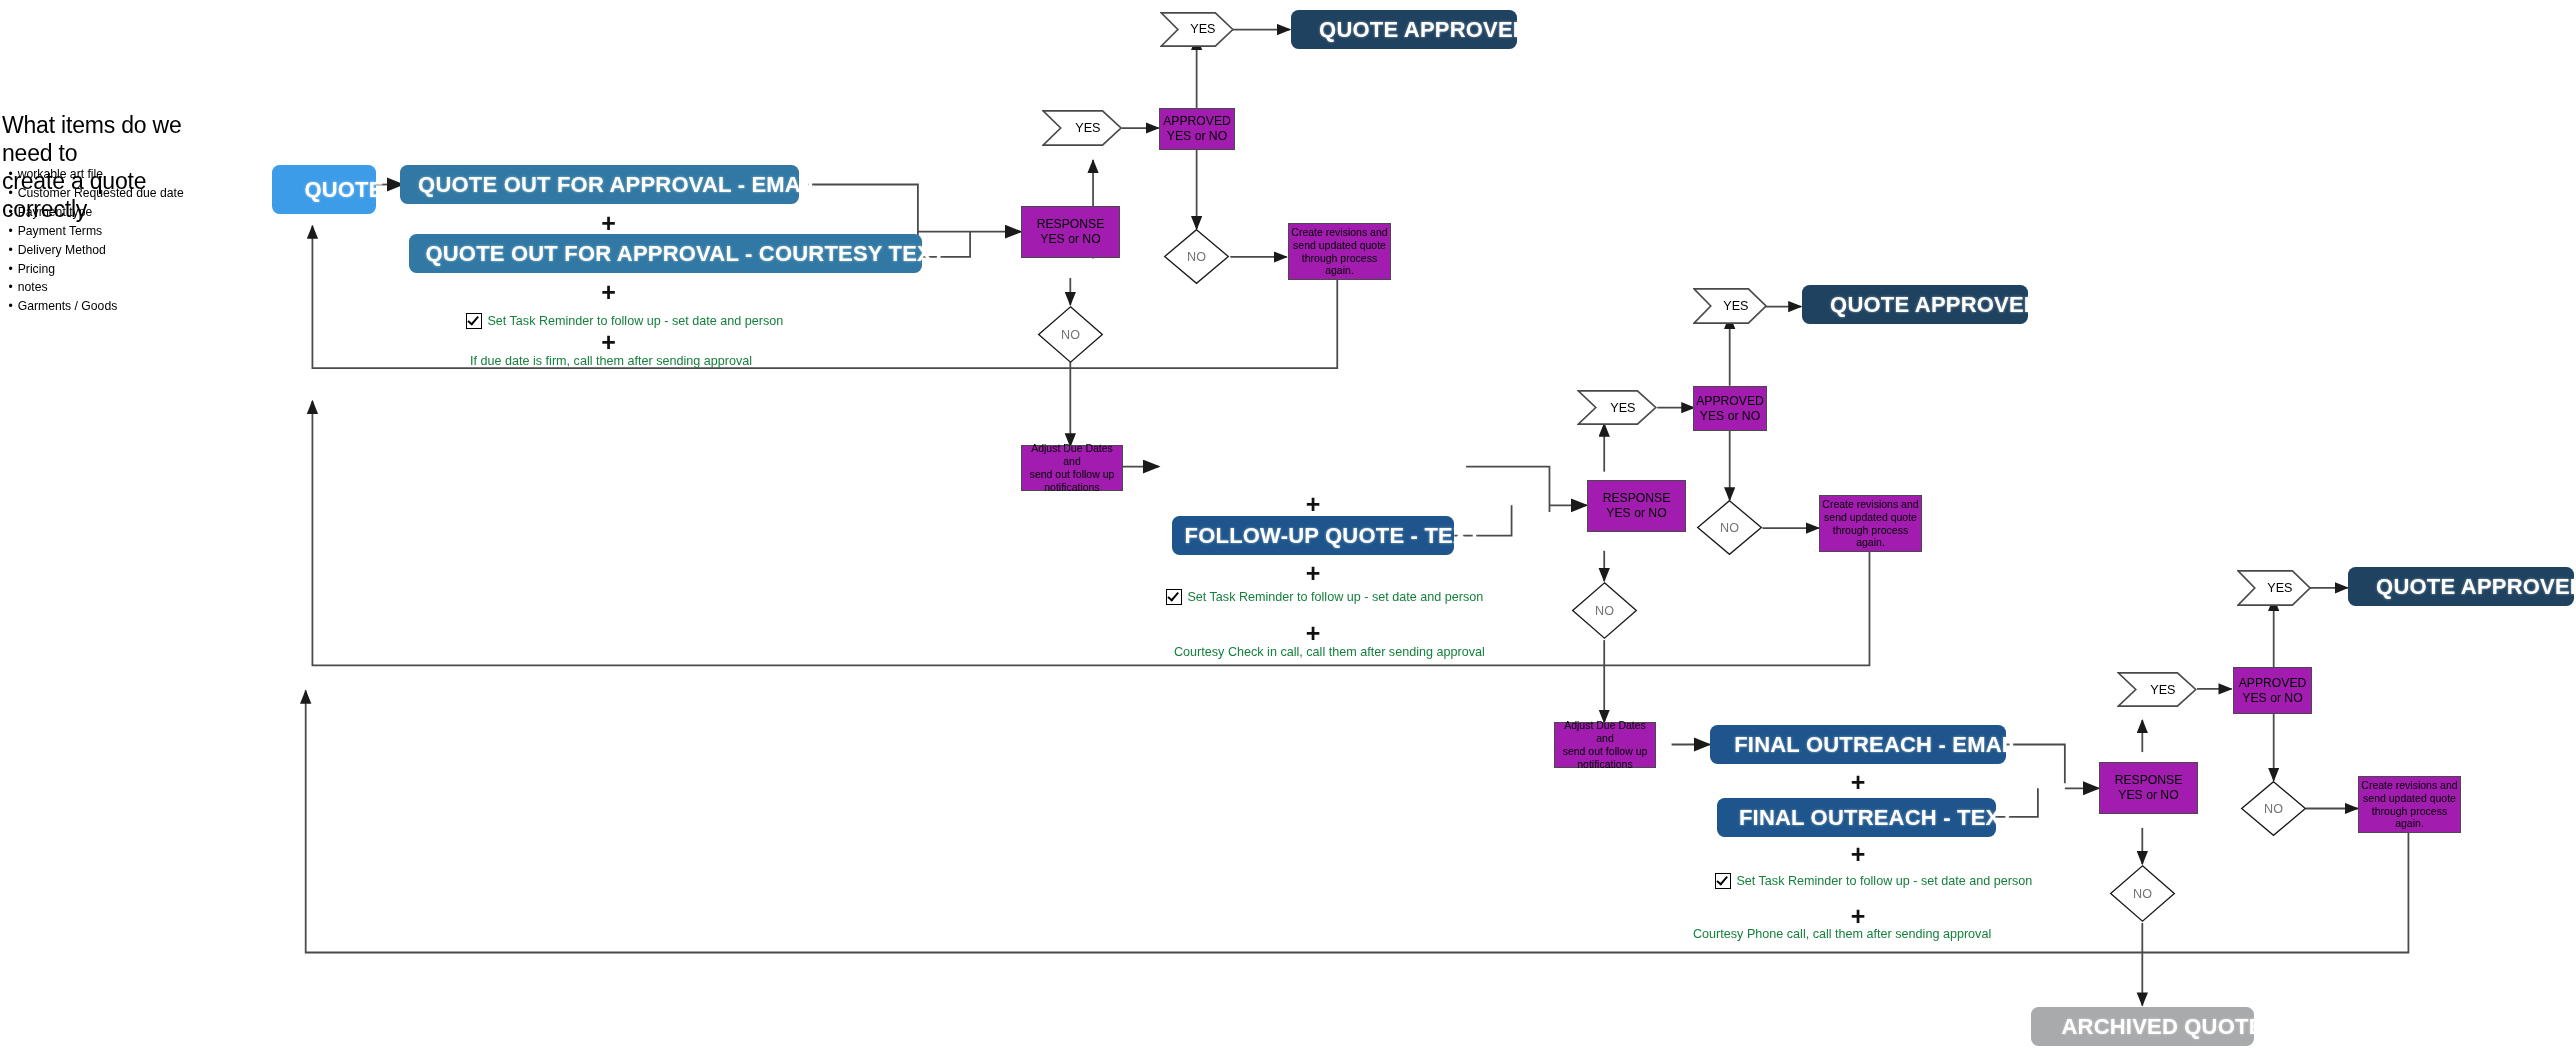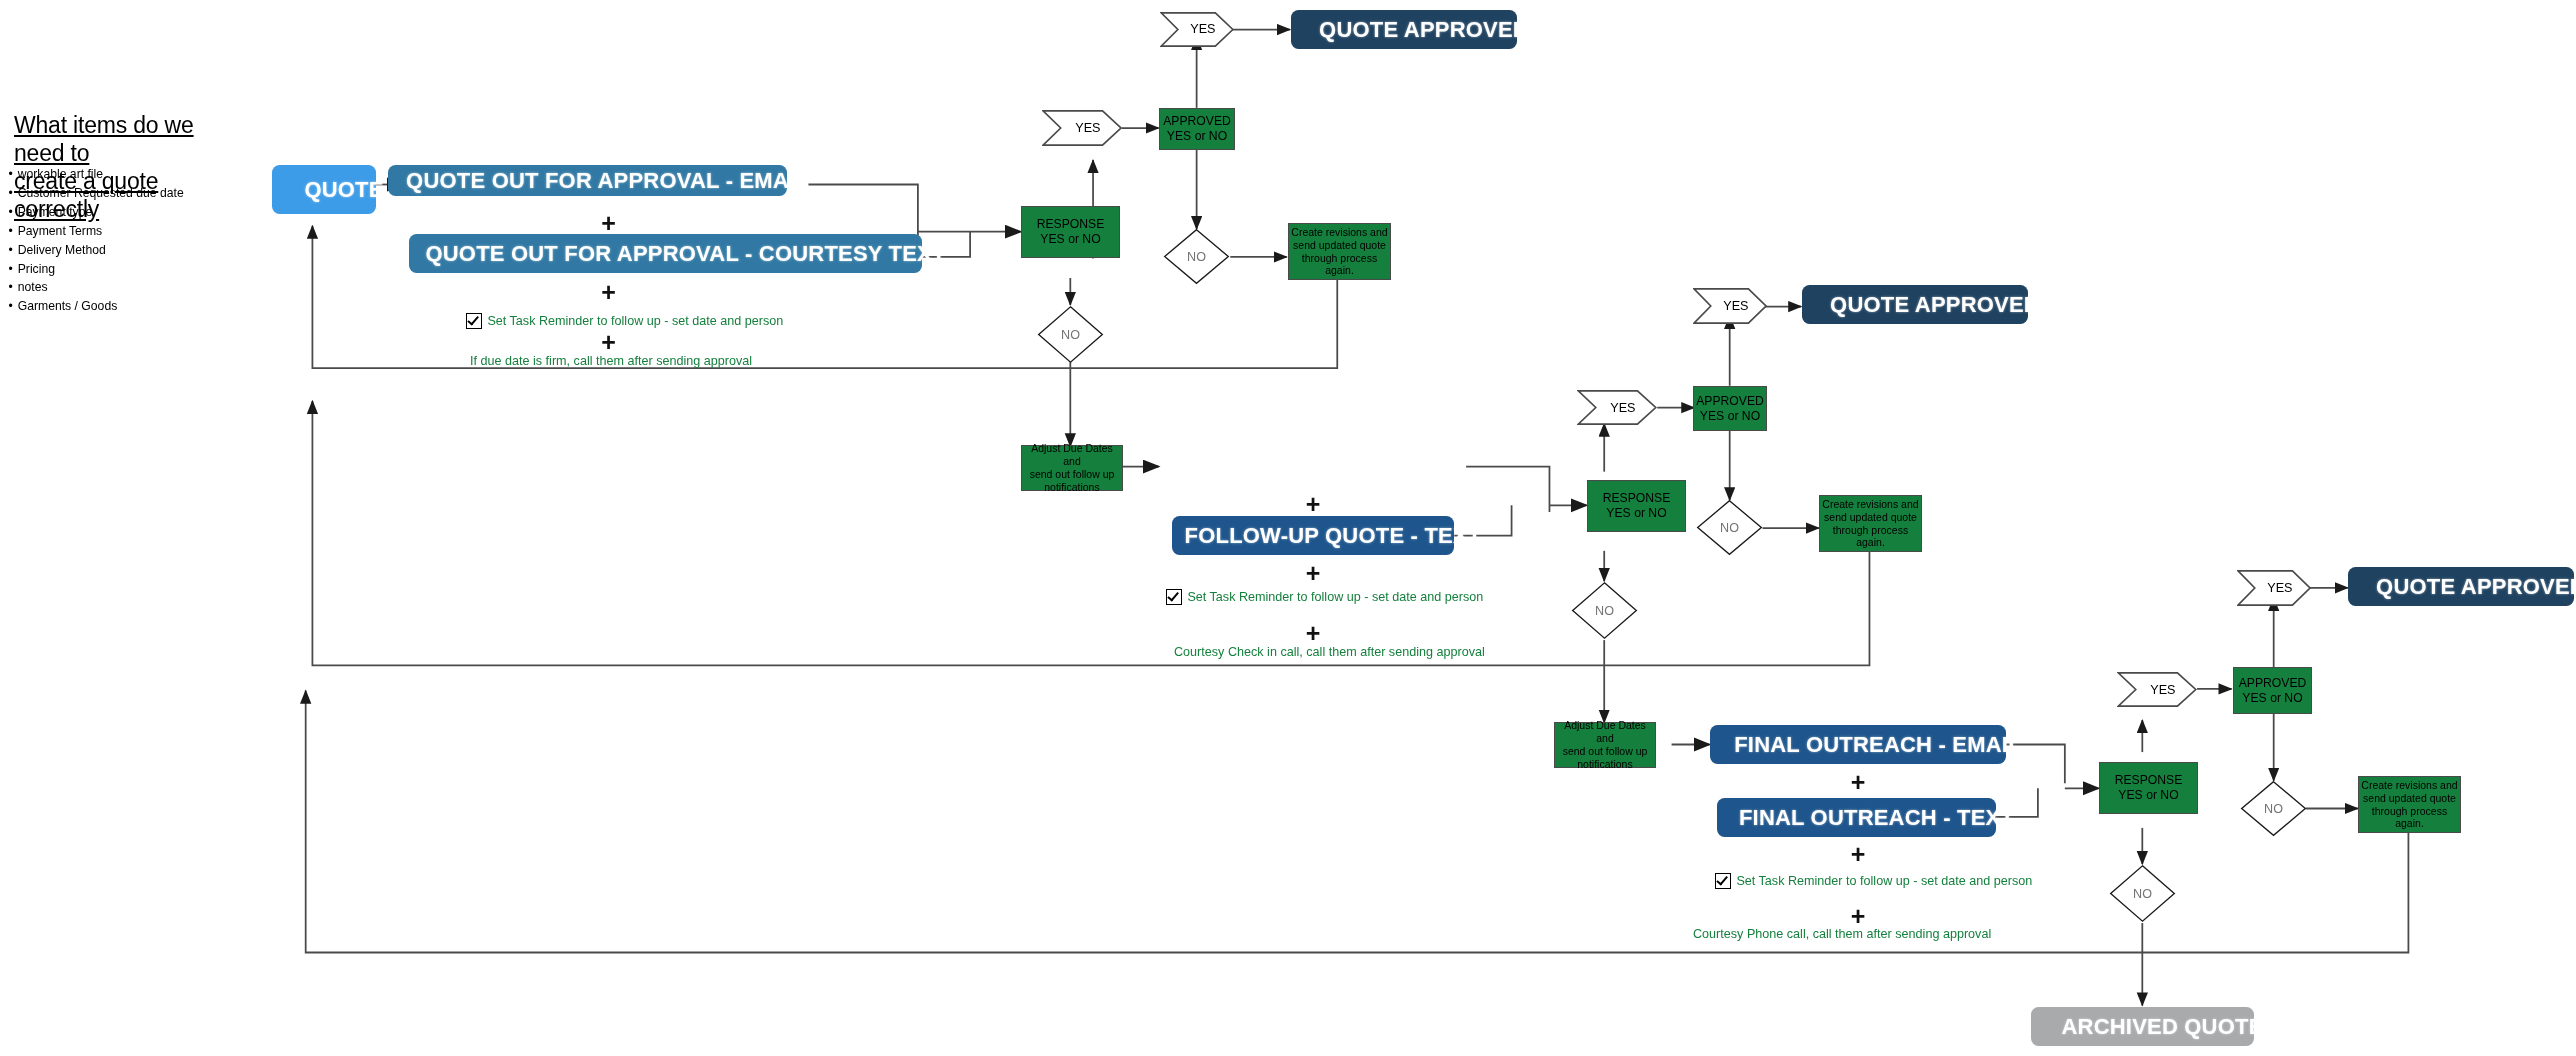--- a/index.html
+++ b/index.html
@@ -66,21 +66,21 @@
   }
   .pill-lightblue { background: #3d9ce8; }
   .pill-steel     { background: #3179a4; }
   .pill-navy      { background: #1e558c; }
   .pill-darknavy  { background: #1f4260; }
   .pill-gray      { background: #a9aaac; }
 
   
   .procbox {
     border: 1.3px solid #4a4a4a;
-    background: #15803d;
+    background: #a21caf;
     display: flex;
     align-items: center;
     justify-content: center;
     text-align: center;
     color: #000;
     line-height: 1.22;
   }
   .procbox.tiny { font-size: 10.5px; }
   .procbox.mid  { font-size: 12.2px; }
 
@@ -237,41 +237,41 @@
       <path d="M2738,960 L2800,960" marker-end="url(#ah)"></path>
 
       <path d="M2544,983 L2544,1026" marker-end="url(#ah)"></path>
 
       <path d="M2860,988 L2860,1131 L363,1131 L363,820" marker-end="url(#ah)"></path>
 
       <path d="M2544,1096 L2544,1194" marker-end="url(#ah)"></path>
     </g>
   </svg>
 
-  <div class="node heading" style="left:14px; top:111px; width:219px;text-decoration:underline;">
+  <div class="node heading" style="left:2px; top:111px; width:219px;">
     <div>What items do we need to</div>
     <div>create a quote correctly</div>
   </div>
 
   <ul class="node bullets" style="left:0px; top:165px; width:236px;">
     <li>workable art file</li>
     <li>Customer Requested due date</li>
     <li>Payment type</li>
     <li>Payment Terms</li>
     <li>Delivery Method</li>
     <li>Pricing</li>
     <li>notes</li>
     <li>Garments / Goods</li>
   </ul>
 
   <div class="node pill pill-lightblue" style="left:272px; top:165px; width:104px; height:49px;">
     <span>QUOTE</span>
   </div>
 
-  <div class="node pill pill-steel" style="left:388px; top:165px; width:399px; height:31px;">
+  <div class="node pill pill-steel" style="left:400px; top:165px; width:399px; height:39px;">
     <span>QUOTE OUT FOR APPROVAL - EMAIL</span>
   </div>
   <div class="plus" style="left:409px; top:211px; width:399px;">+</div>
   <div class="node pill pill-steel" style="left:409px; top:234px; width:513px; height:39px;">
     <span>QUOTE OUT FOR APPROVAL - COURTESY TEXT</span>
   </div>
   <div class="plus" style="left:409px; top:280px; width:399px;">+</div>
   <div class="caption withbox" style="left:466px; top:313px;">
     <span class="checkglyph"></span>
     <span>Set Task Reminder to follow up - set date and person</span>

